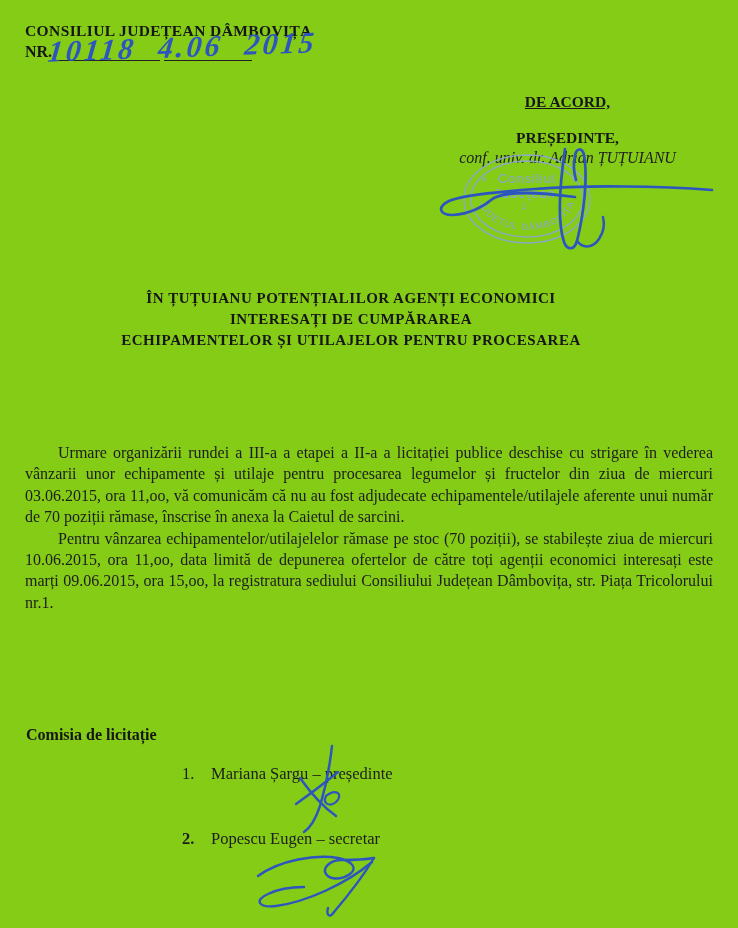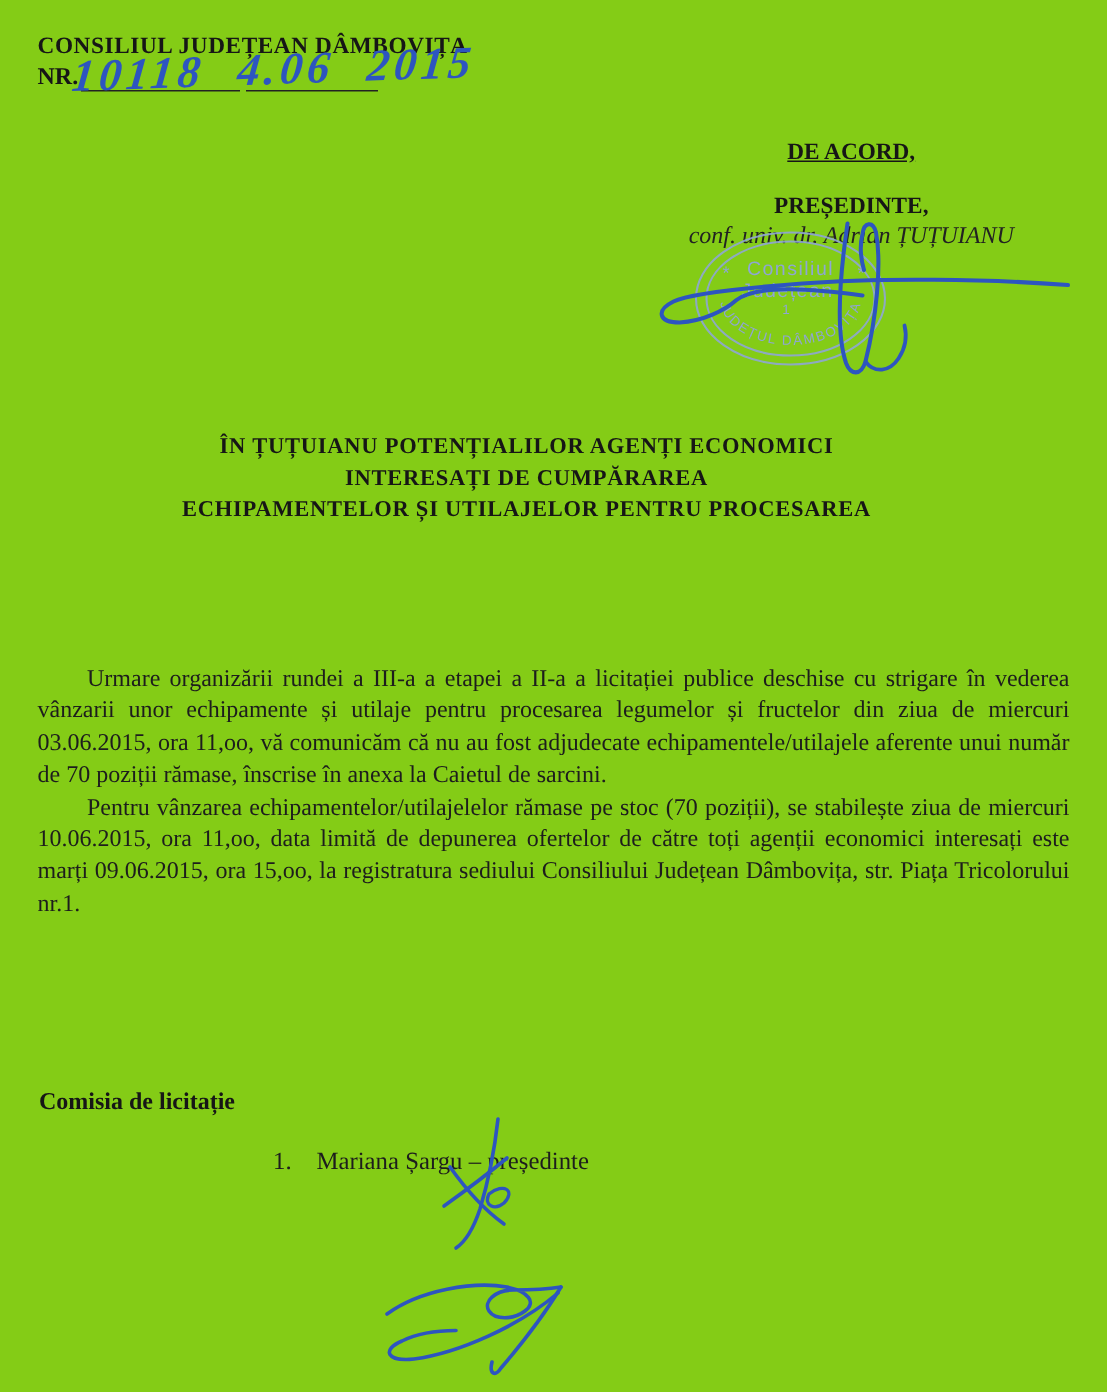--- a/index.html
+++ b/index.html
@@ -129,20 +129,23 @@
     <span class="mnum">1.</span><span>Mariana Șargu – președinte</span>
   </div>
 
   <svg class="sig1" viewBox="0 0 58 90">
     <path class="ink" stroke-width="2.4" d="M 40,2 C 38,20 34,42 28,62 C 24,74 18,84 12,88"></path>
     <path class="ink" stroke-width="2.4" d="M 4,60 C 18,50 34,38 46,28"></path>
     <path class="ink" stroke-width="2.4" d="M 8,34 C 18,48 30,62 44,72"></path>
     <path class="ink" stroke-width="2.2" d="M 34,52 C 44,44 52,50 44,58 C 38,63 30,60 34,52"></path>
   </svg>
 
+  <div class="member member2">
+    <span class="mnum">2.</span><span>Popescu Eugen – secretar</span>
+  </div>
 
   <svg class="sig2" viewBox="0 0 140 70">
     <path class="ink" stroke-width="2.4" d="M 12,26 C 34,10 70,4 92,8 C 106,11 112,18 104,24 C 96,30 84,30 80,24 C 76,18 84,10 96,10 C 110,10 122,9 128,8"></path>
     <path class="ink" stroke-width="2.4" d="M 128,8 C 116,28 100,48 88,62 C 84,68 80,66 82,58"></path>
     <path class="ink" stroke-width="2.4" d="M 126,12 C 100,34 60,52 30,56 C 12,58 8,50 22,44 C 32,39 46,37 58,37"></path>
   </svg>
 
 </div>
 
 </body></html>

